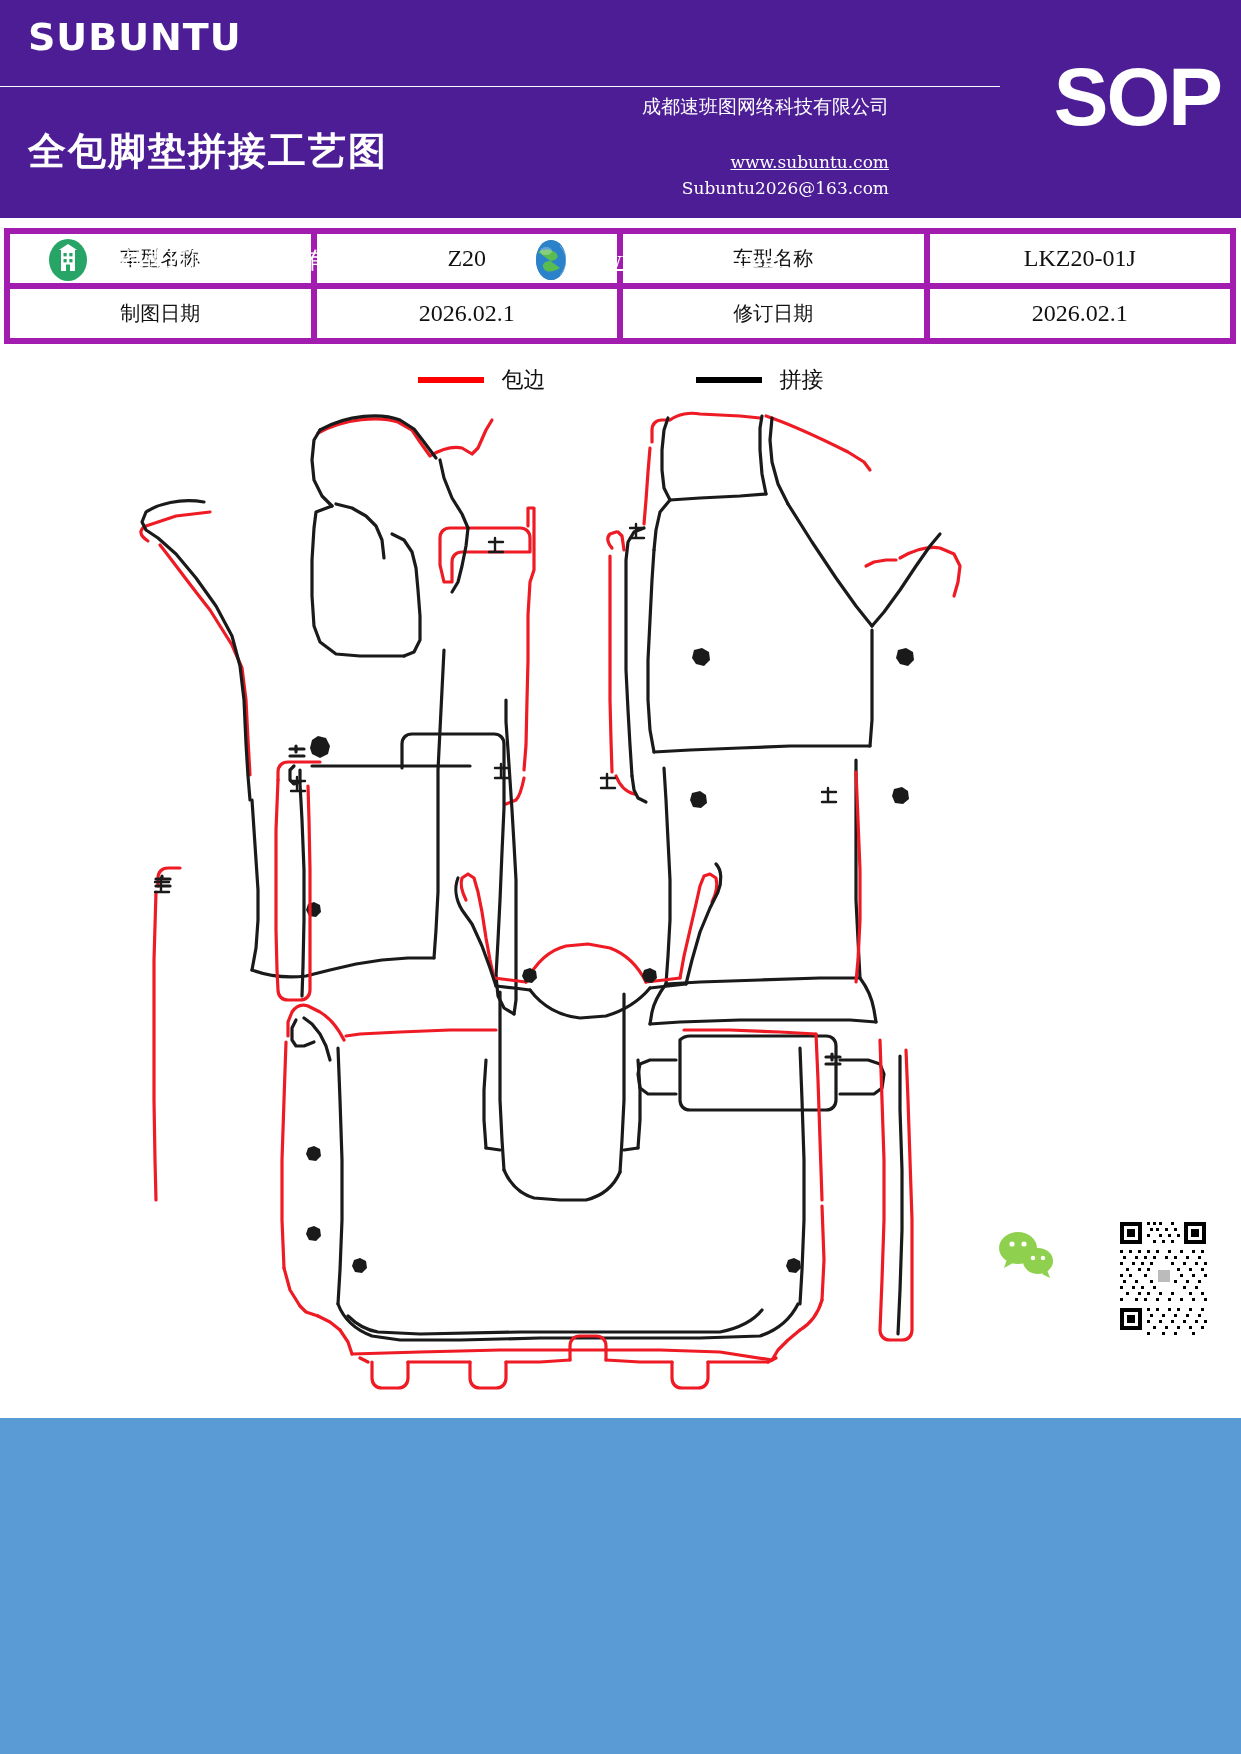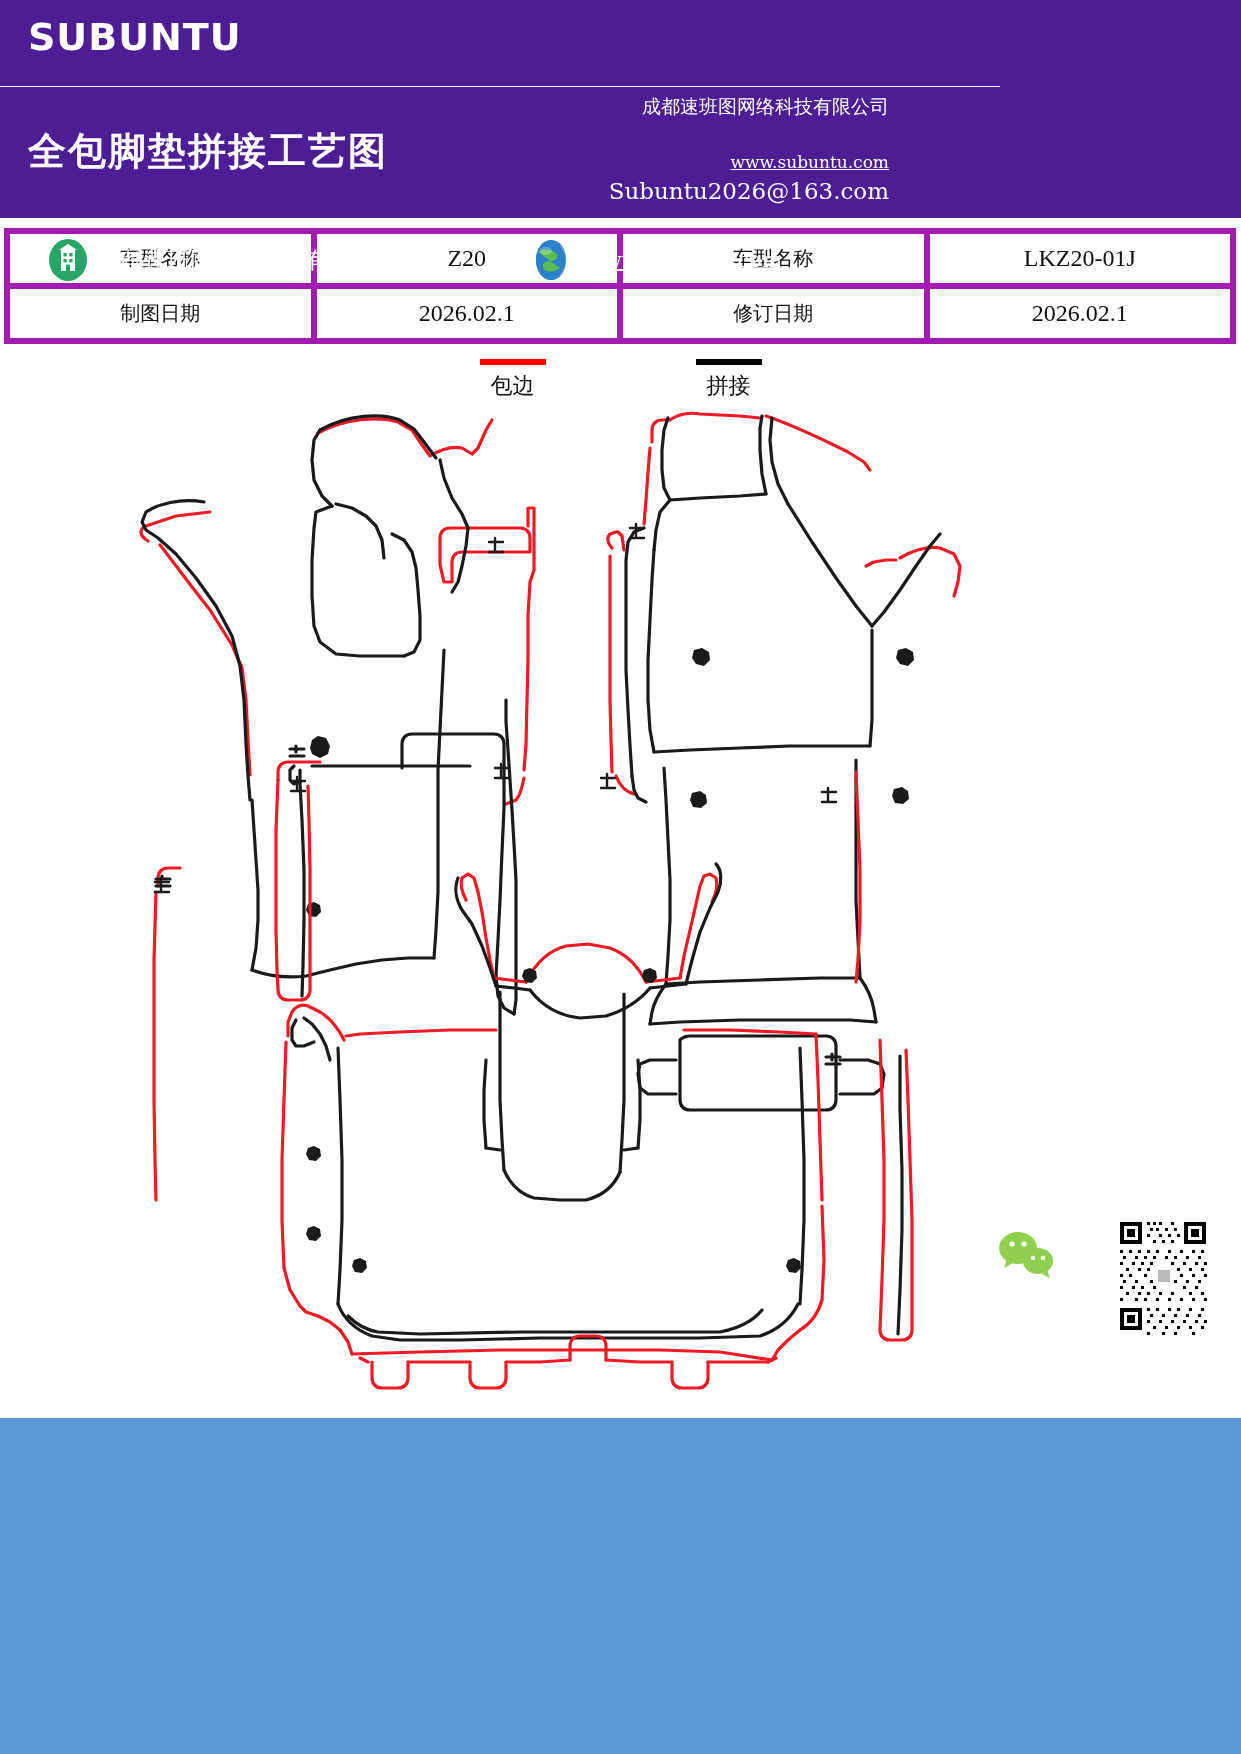--- a/index.html
+++ b/index.html
@@ -70,21 +70,21 @@
     font-size: 17px;
     text-decoration: underline;
     white-space: nowrap;
     font-family: "DejaVu Serif", serif;
   }
   .site-mail {
     position: absolute;
     right: 352px;
     top: 178px;
     color: #ffffff;
-    font-size: 23px;
+    font-size: 17px;
     white-space: nowrap;
     font-family: "DejaVu Serif", serif;
     margin-left: 12px;
   }
   .sop-badge {
     position: absolute;
     right: 20px;
     top: 56px;
     color: #ffffff;
     font-family: "Liberation Sans", sans-serif;
@@ -128,22 +128,21 @@
     width: 1241px;
     height: 40px;
     display: flex;
     justify-content: center;
     align-items: center;
     gap: 150px;
   }
   .legend-item {
     display: flex;
     align-items: center;
-    gap: 6px;
-    flex-direction: column;
+    gap: 18px;
   }
   .swatch {
     width: 66px;
     height: 6px;
     display: block;
   }
   .legend-label {
     font-size: 22px;
     color: #111111;
   }
@@ -220,20 +219,21 @@
 </head>
 <body>
 
 <div class="header">
   <div class="brand-logo">SUBUNTU</div>
   <div class="header-rule"></div>
   <div class="doc-title">全包脚垫拼接工艺图</div>
   <div class="company-cn">成都速班图网络科技有限公司</div>
   <div class="site-url">www.subuntu.com</div>
   <div class="site-mail">Subuntu2026@163.com</div>
+  <div class="sop-badge">SOP</div>
 </div>
 
 <table class="info-table">
   <tbody>
     <tr>
       <td class="label">车型名称</td>
       <td class="value">Z20</td>
       <td class="label">车型名称</td>
       <td class="value">LKZ20-01J</td>
     </tr>

